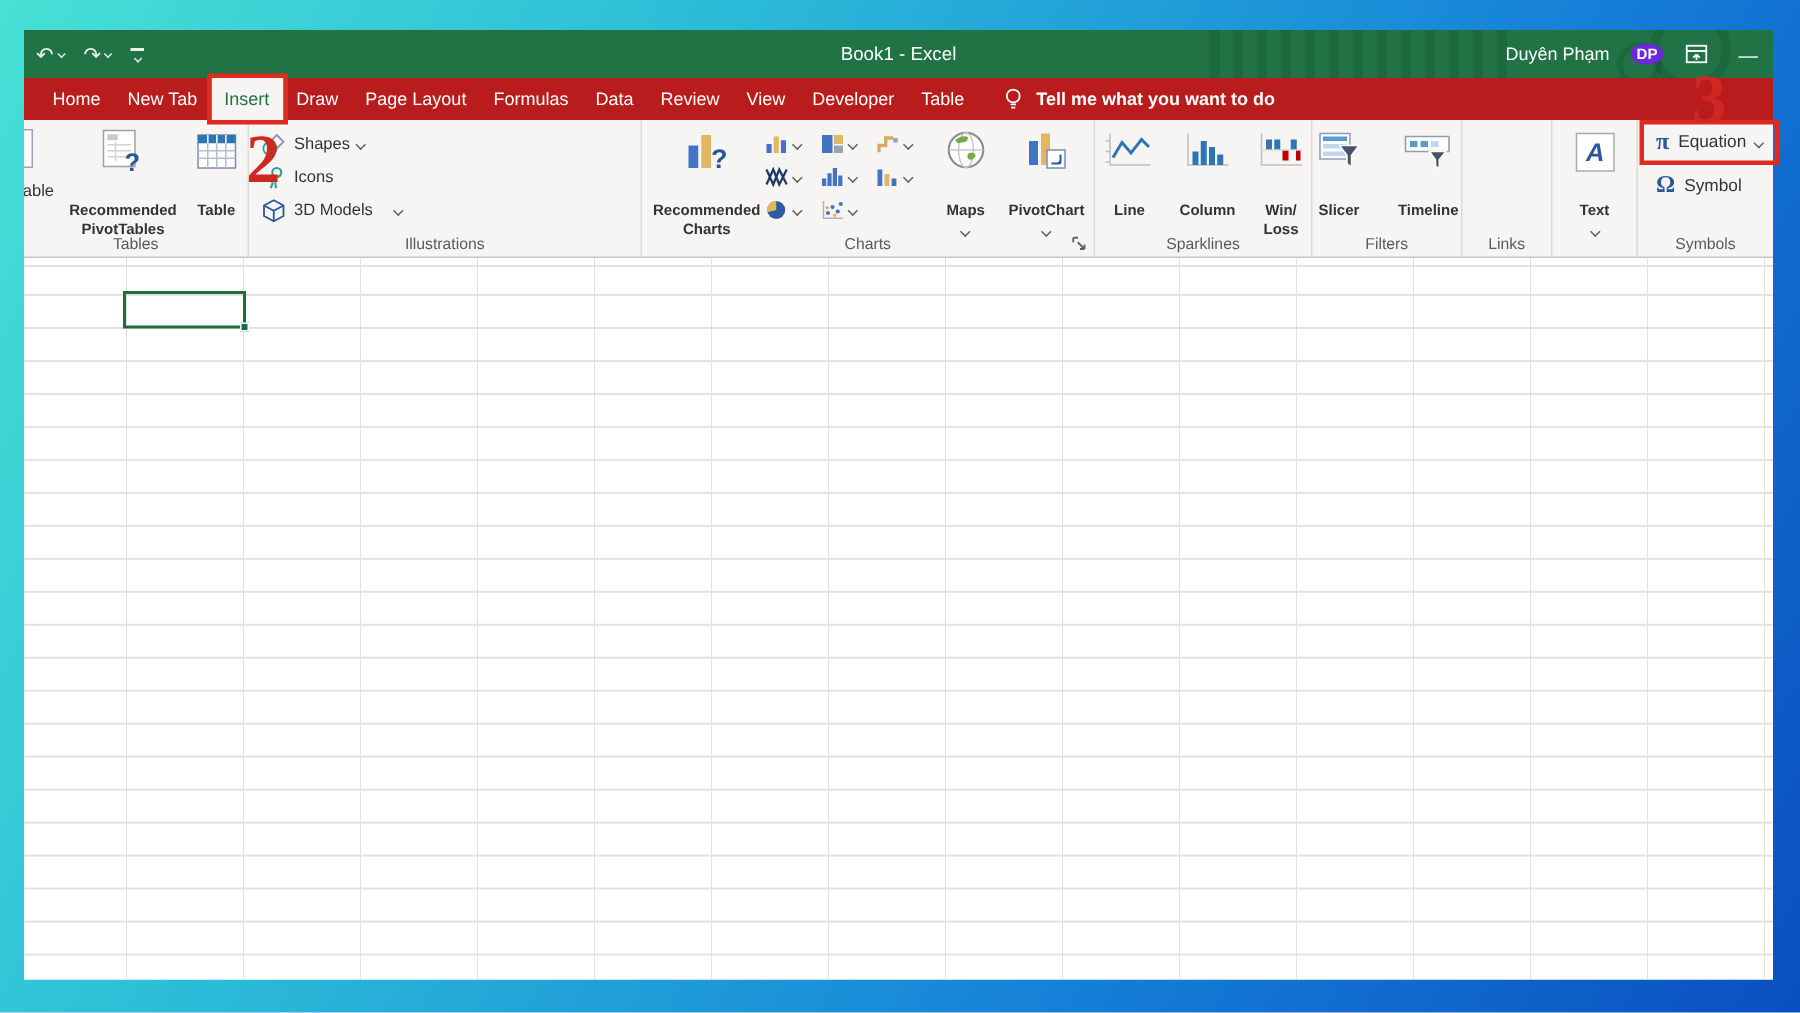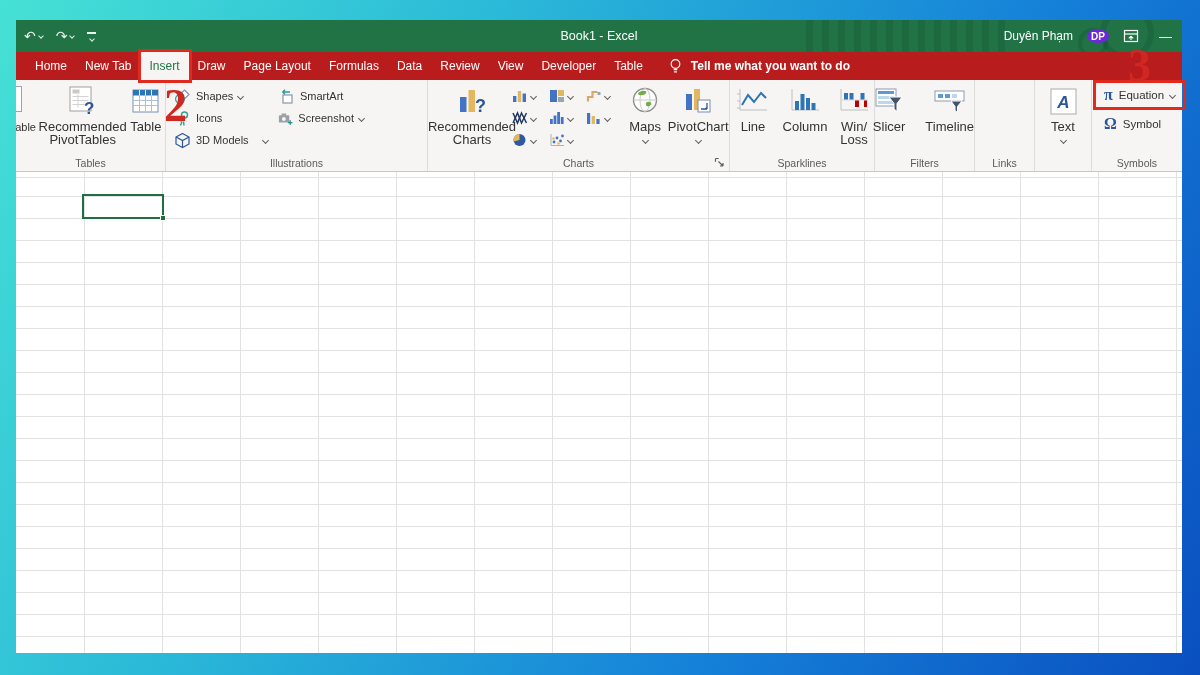--- a/index.html
+++ b/index.html
@@ -37,21 +37,21 @@
   .tab.active { background:#f6f5f4; color:#217346; outline:3px solid #e02a1e; outline-offset:0; z-index:3; }
   .tellme { display:flex; align-items:center; gap:8px; color:#fff; font-size:12px; margin-left:16px; white-space:nowrap;font-weight:bold; }
 
   
   .ribbon { position:relative; height:92px; background:#f6f5f4; border-bottom:1px solid #c8c8c8; display:flex; }
   .grp { position:relative; border-right:1px solid #dcdcdc; height:100%; }
   .grp-label { position:absolute; bottom:2px; left:0; right:0; text-align:center; font-size:10.5px; color:#5a5a5a; }
   .grp-items { display:flex; height:76px; align-items:flex-start; }
   .bigbtn { display:flex; flex-direction:column; align-items:center; padding-top:4px; cursor:default; }
   .bicon { height:34px; display:flex; align-items:center; justify-content:center; }
-  .blabel { font-size:13px; line-height:12.5px; color:#333; text-align:center; margin-top:3px; }
+  .blabel { font-size:10px; line-height:12.5px; color:#333; text-align:center; margin-top:17px;font-weight:bold; }
   .cv { display:inline-block; width:5px; height:5px; border-right:1.4px solid #5f5f5f; border-bottom:1.4px solid #5f5f5f;
         transform:rotate(45deg); flex:none; }
   .cv.w { border-color:#dfece4; width:4px; height:4px; }
   .cv.below { margin-top:4px; }
   .smallcol { display:flex; flex-direction:column; padding-top:5px; }
   .smallitem { height:22px; display:flex; align-items:center; gap:5px; font-size:11px; color:#333; white-space:nowrap; cursor:default; }
   .clipped { width:26px; overflow:visible; align-items:flex-start; }
   .icon-sliver { width:6px; height:26px; border:1px solid #9aa5b1; border-left:none; background:#fff; margin-top:2px; }
   .cliplabel { width:20px; overflow:hidden; direction:rtl; white-space:nowrap; font-size:11px; color:#333; margin-top:9px; }
   .chartgrid { display:grid; grid-template-columns:repeat(3,37px); grid-auto-rows:22px; padding-top:5px; }
@@ -197,39 +197,20 @@
             </div>
             <div class="smallitem">
               <svg width="17" height="17" viewBox="0 0 17 17">
                 <path d="M8.5 1.5 L15 5 V12 L8.5 15.5 L2 12 V5 Z" fill="none" stroke="#2b579a" stroke-width="1.2"></path>
                 <path d="M2 5 L8.5 8.5 L15 5 M8.5 8.5 V15.5" fill="none" stroke="#2b579a" stroke-width="1.2"></path>
               </svg>
               <span>3D Models</span>
               <span class="cv" style="margin-left:9px"></span>
             </div>
           </div>
-          <div class="smallcol" style="width:86px">
-            <div class="smallitem">
-              <svg width="17" height="17" viewBox="0 0 17 17">
-                <path d="M12 4 H4.5 M4.5 4 L7 1.8 M4.5 4 L7 6.2" fill="none" stroke="#2a9d8f" stroke-width="1.4"></path>
-                <rect x="5" y="7" width="9" height="8" fill="#fff" stroke="#8a94a8" stroke-width="1.2"></rect>
-              </svg>
-              <span>SmartArt</span>
-            </div>
-            <div class="smallitem">
-              <svg width="17" height="17" viewBox="0 0 17 17">
-                <rect x="4" y="3" width="5" height="2.4" fill="#9aa0a6"></rect>
-                <rect x="1" y="5" width="11.5" height="8" rx="1" fill="#9aa0a6"></rect>
-                <circle cx="6.5" cy="9" r="2.2" fill="#f6f5f4"></circle>
-                <path d="M13.5 10.5 v5 M11 13 h5" stroke="#1f9188" stroke-width="1.5"></path>
-              </svg>
-              <span>Screenshot</span>
-              <span class="cv"></span>
-            </div>
-          </div>
         </div>
         <div class="grp-label">Illustrations</div>
       </div>
 
       <div class="grp" style="width:302px">
         <div class="grp-items">
           <div class="bigbtn" style="width:80px;margin-left:4px">
             <div class="bicon">
               <svg width="30" height="30" viewBox="0 0 30 30">
                 <rect x="3" y="11" width="6.5" height="15" fill="#4472c4"></rect>

